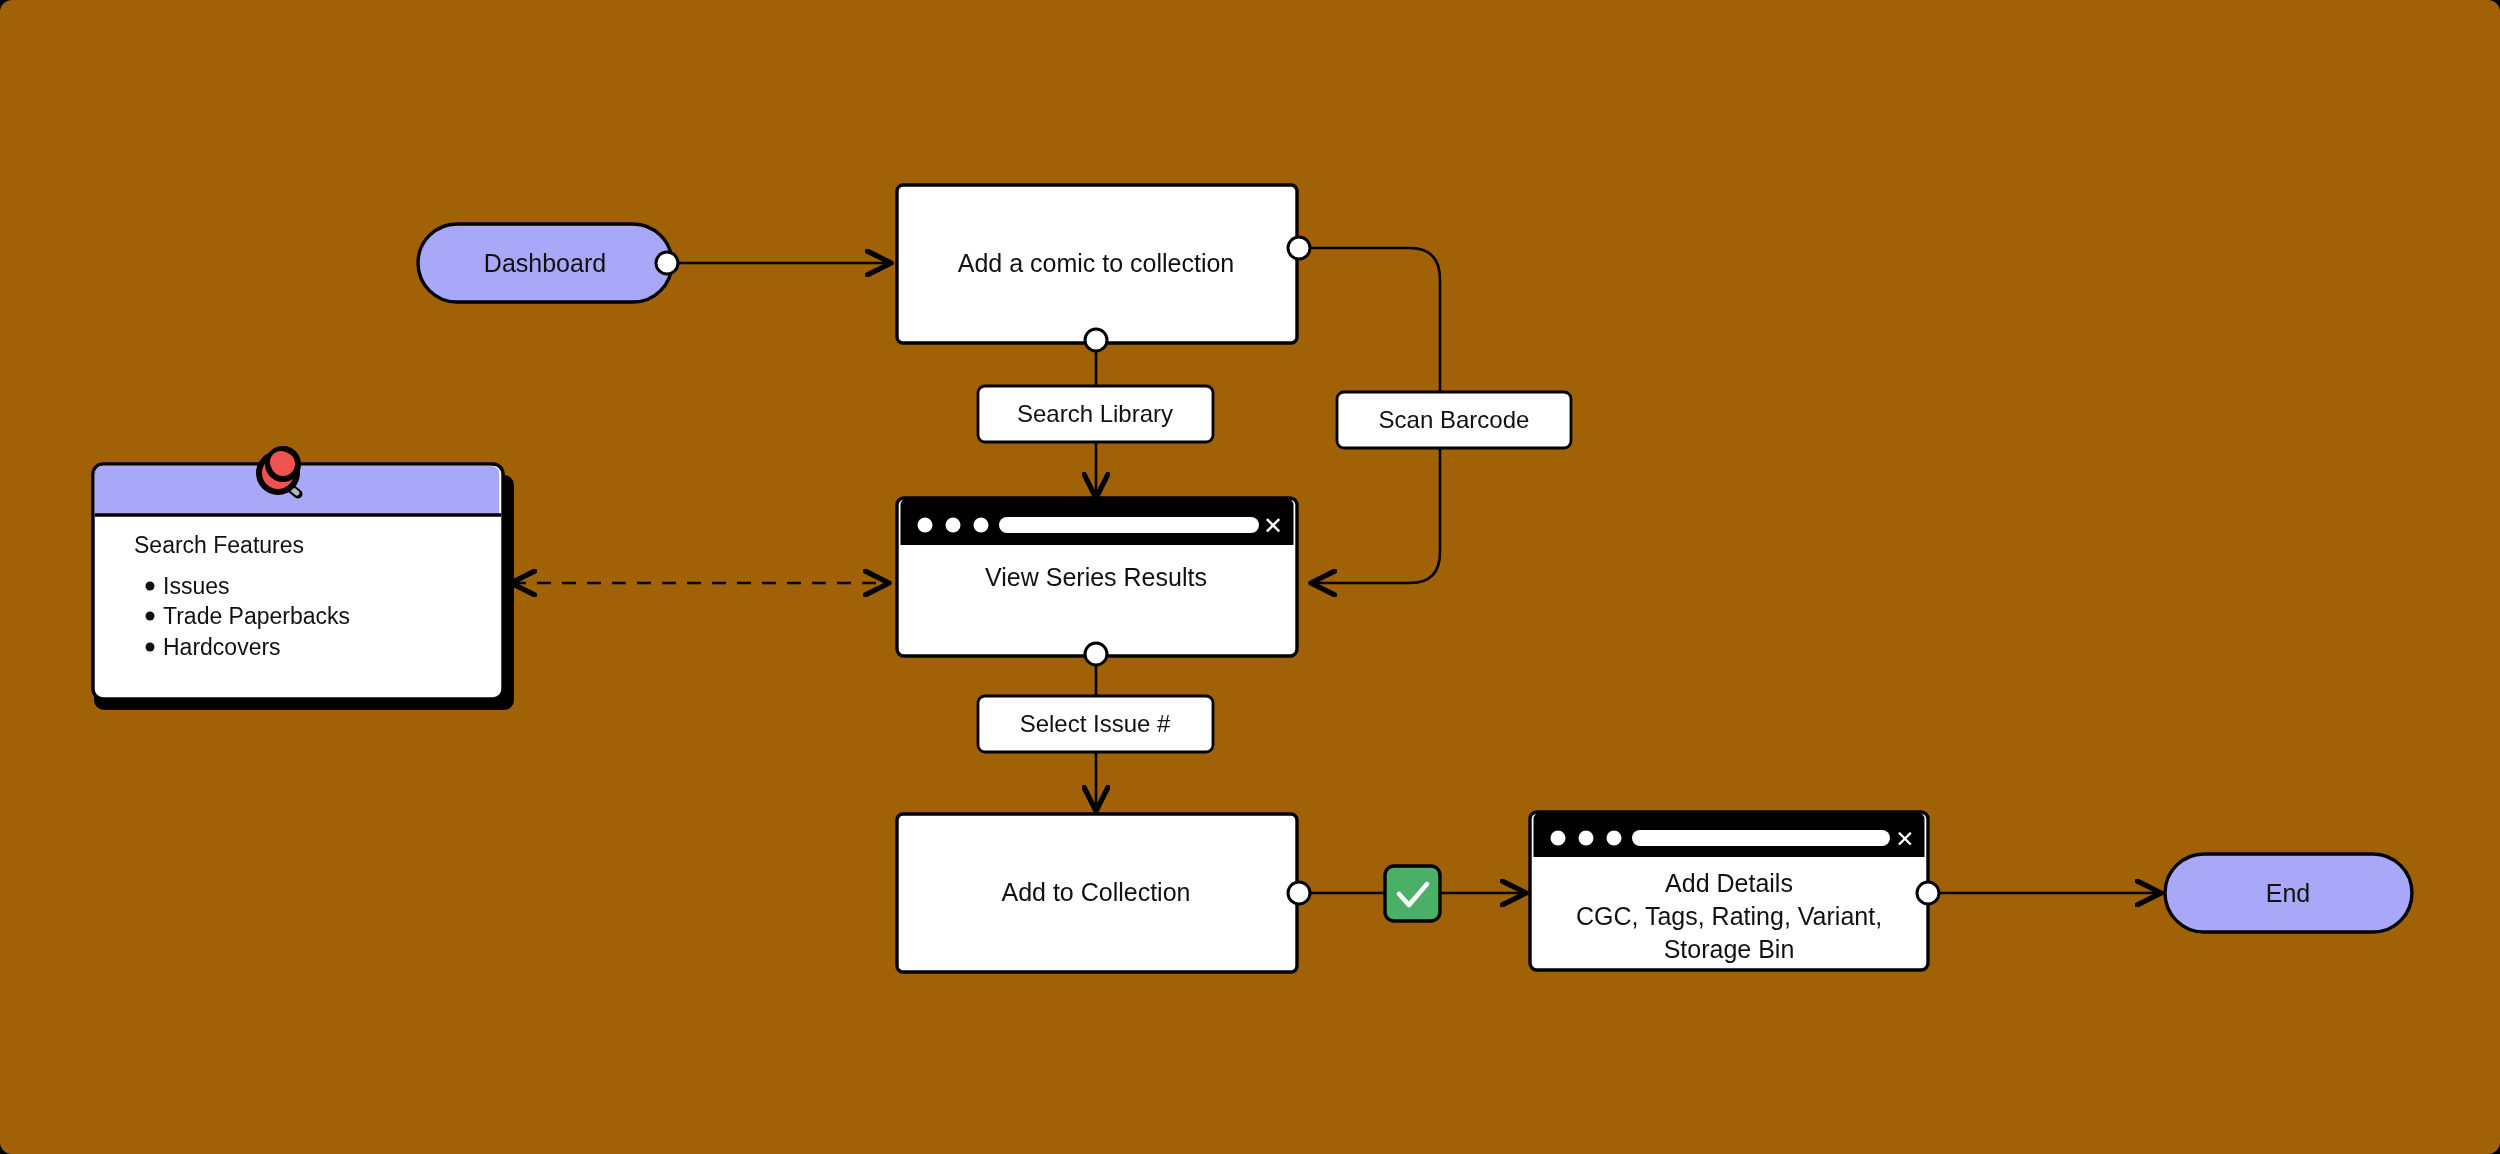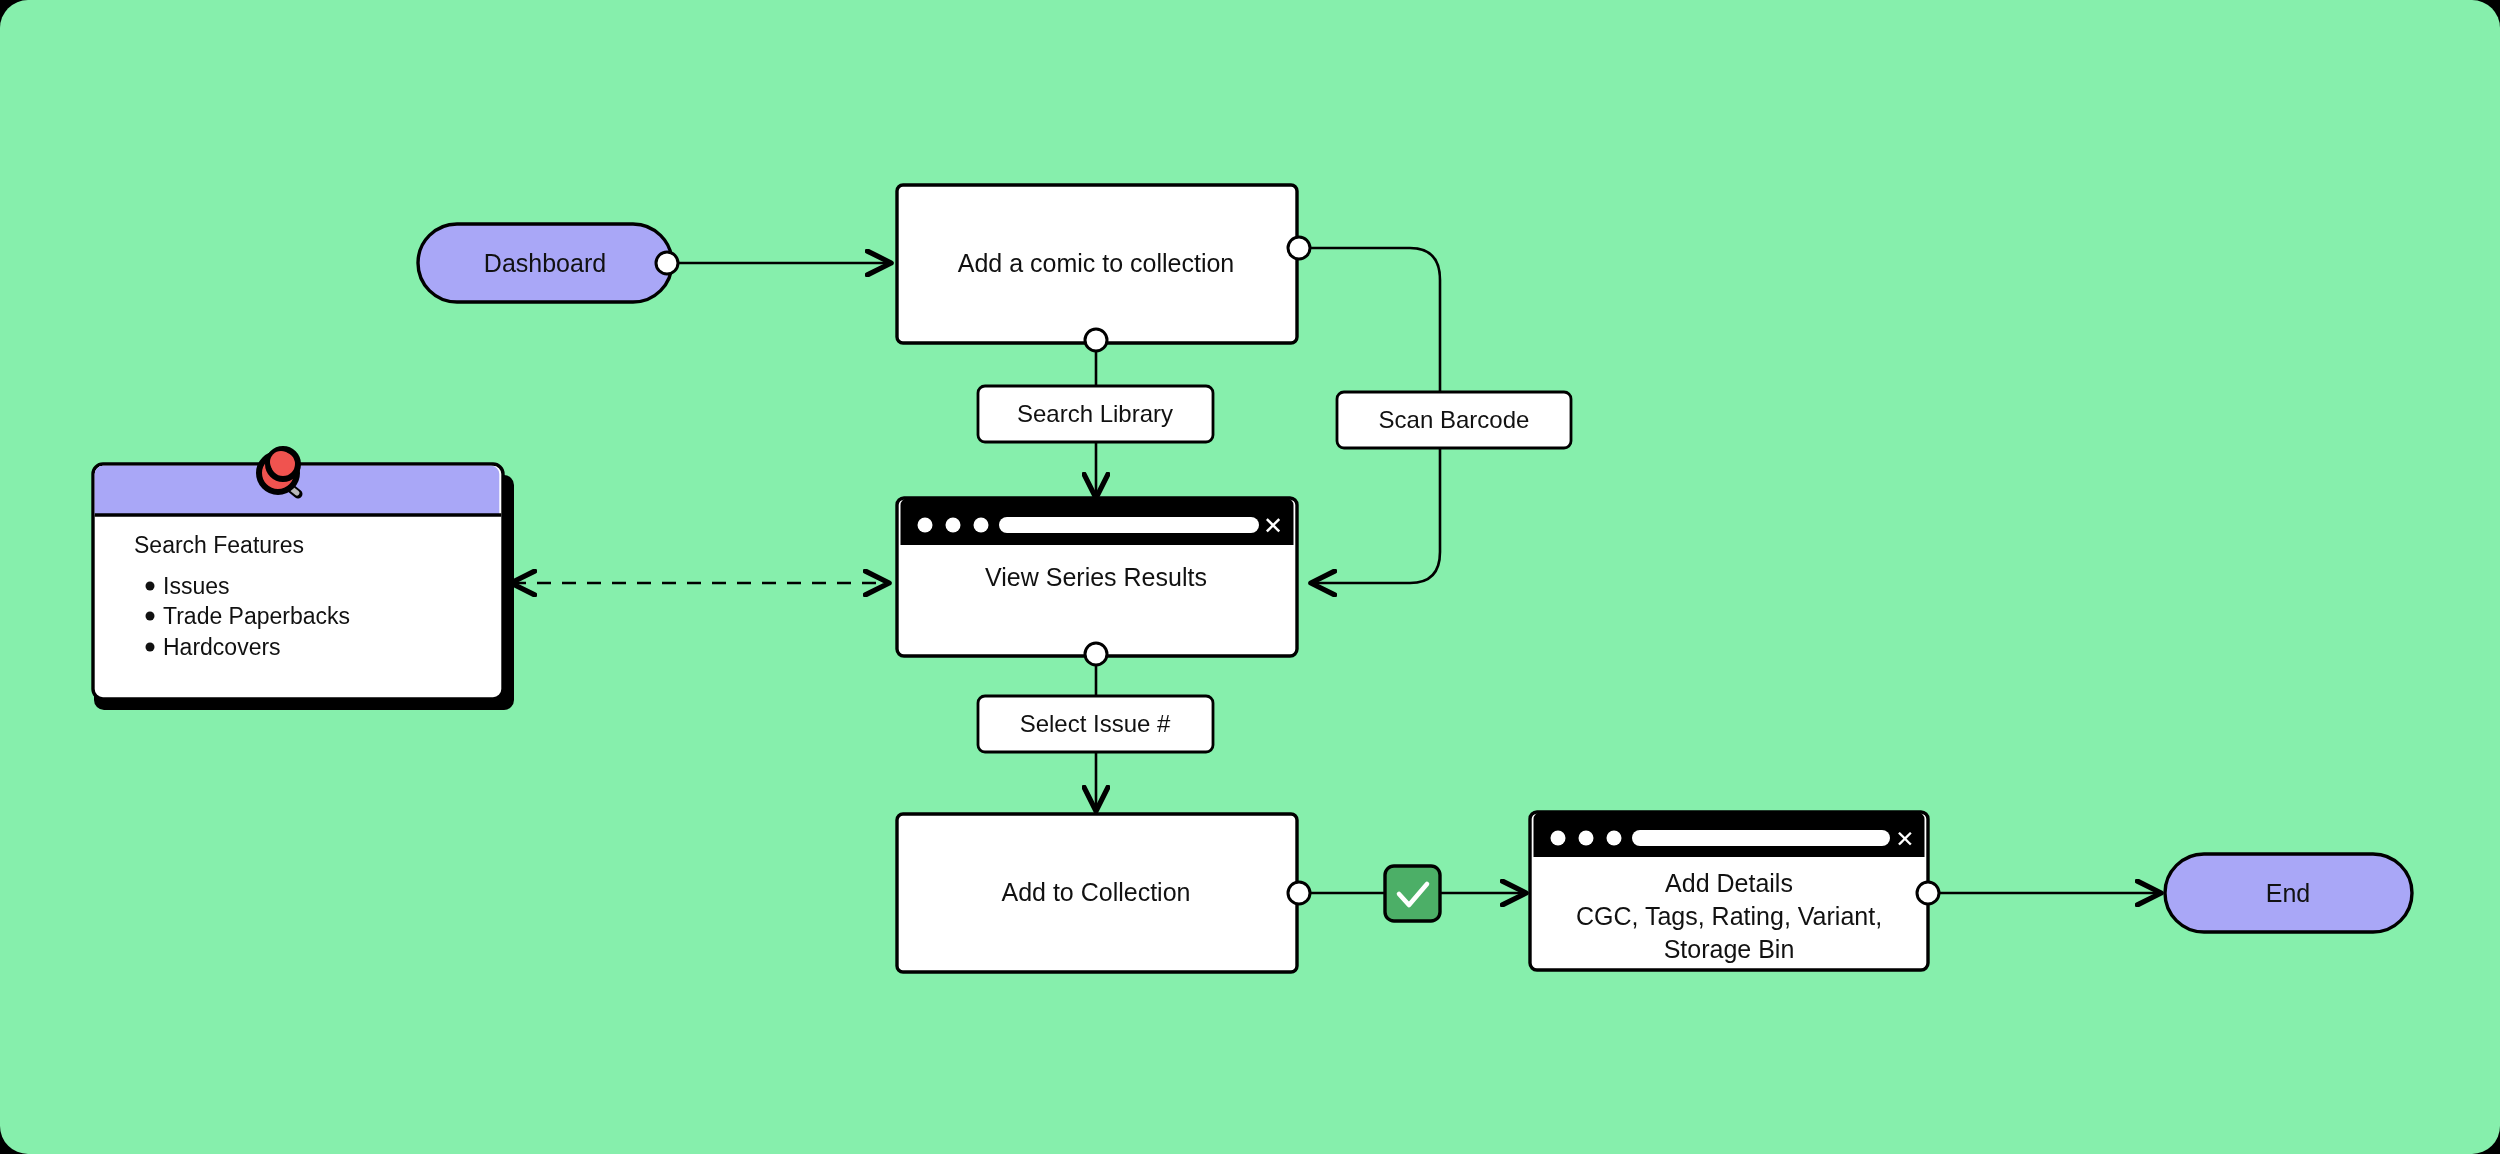--- a/index.html
+++ b/index.html
@@ -1,19 +1,19 @@
 <!DOCTYPE html>
 <html><head>
 <meta charset="utf-8">
 <style>
   html,body{margin:0;padding:0;background:#000;}
   body{width:2500px;height:1154px;overflow:hidden;
        font-family:"Liberation Sans","DejaVu Sans",sans-serif;}
   #canvas{position:absolute;left:0;top:0;width:2500px;height:1154px;
-          background:#86efac;border-radius:28px;overflow:hidden;}
+          background:#a16207;border-radius:12px;overflow:hidden;}
   #flow{position:absolute;left:0;top:0;width:2500px;height:1154px;}
   .nd-txt{font-size:25px;fill:#111111;}
   .nd-lbl{font-size:24px;fill:#111111;}
   .note-title{font-size:23px;fill:#111111;}
   .note-li{font-size:23px;fill:#111111;}
   .pill-txt{font-size:25px;fill:#111111;}
 </style>
 </head>
 <body>
 

